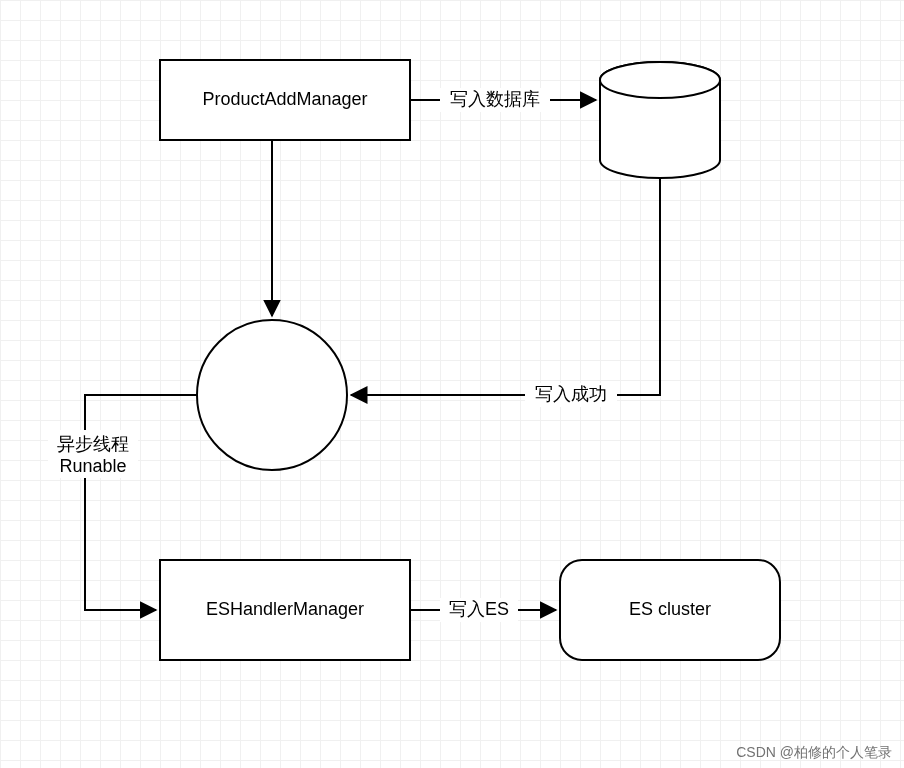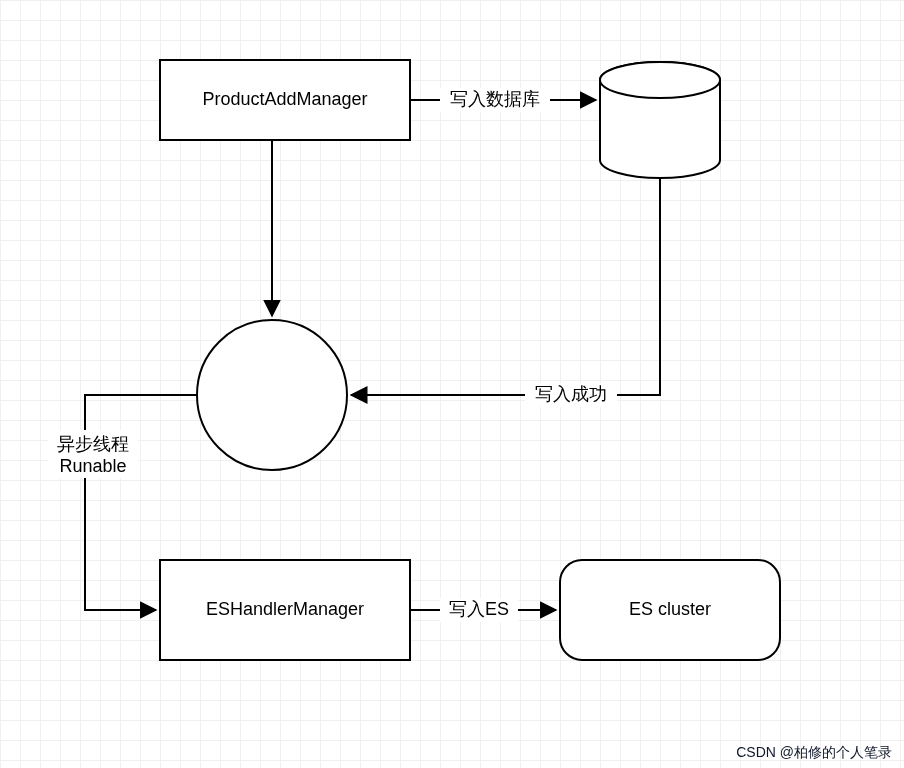--- a/index.html
+++ b/index.html
@@ -44,21 +44,21 @@
   .edge {
     fill: none;
     stroke: #000;
     stroke-width: 2;
   }
   .watermark {
     position: absolute;
     right: 12px;
     bottom: 6px;
     font-size: 14px;
-    color: #0f172a;
+    color: #737373;
     font-family: Arial, "Microsoft YaHei", sans-serif;
     user-select: none;
   }
 </style>
 </head>
 <body>
 
 <div class="grid-bg"></div>
 
 <svg viewBox="0 0 904 768">

